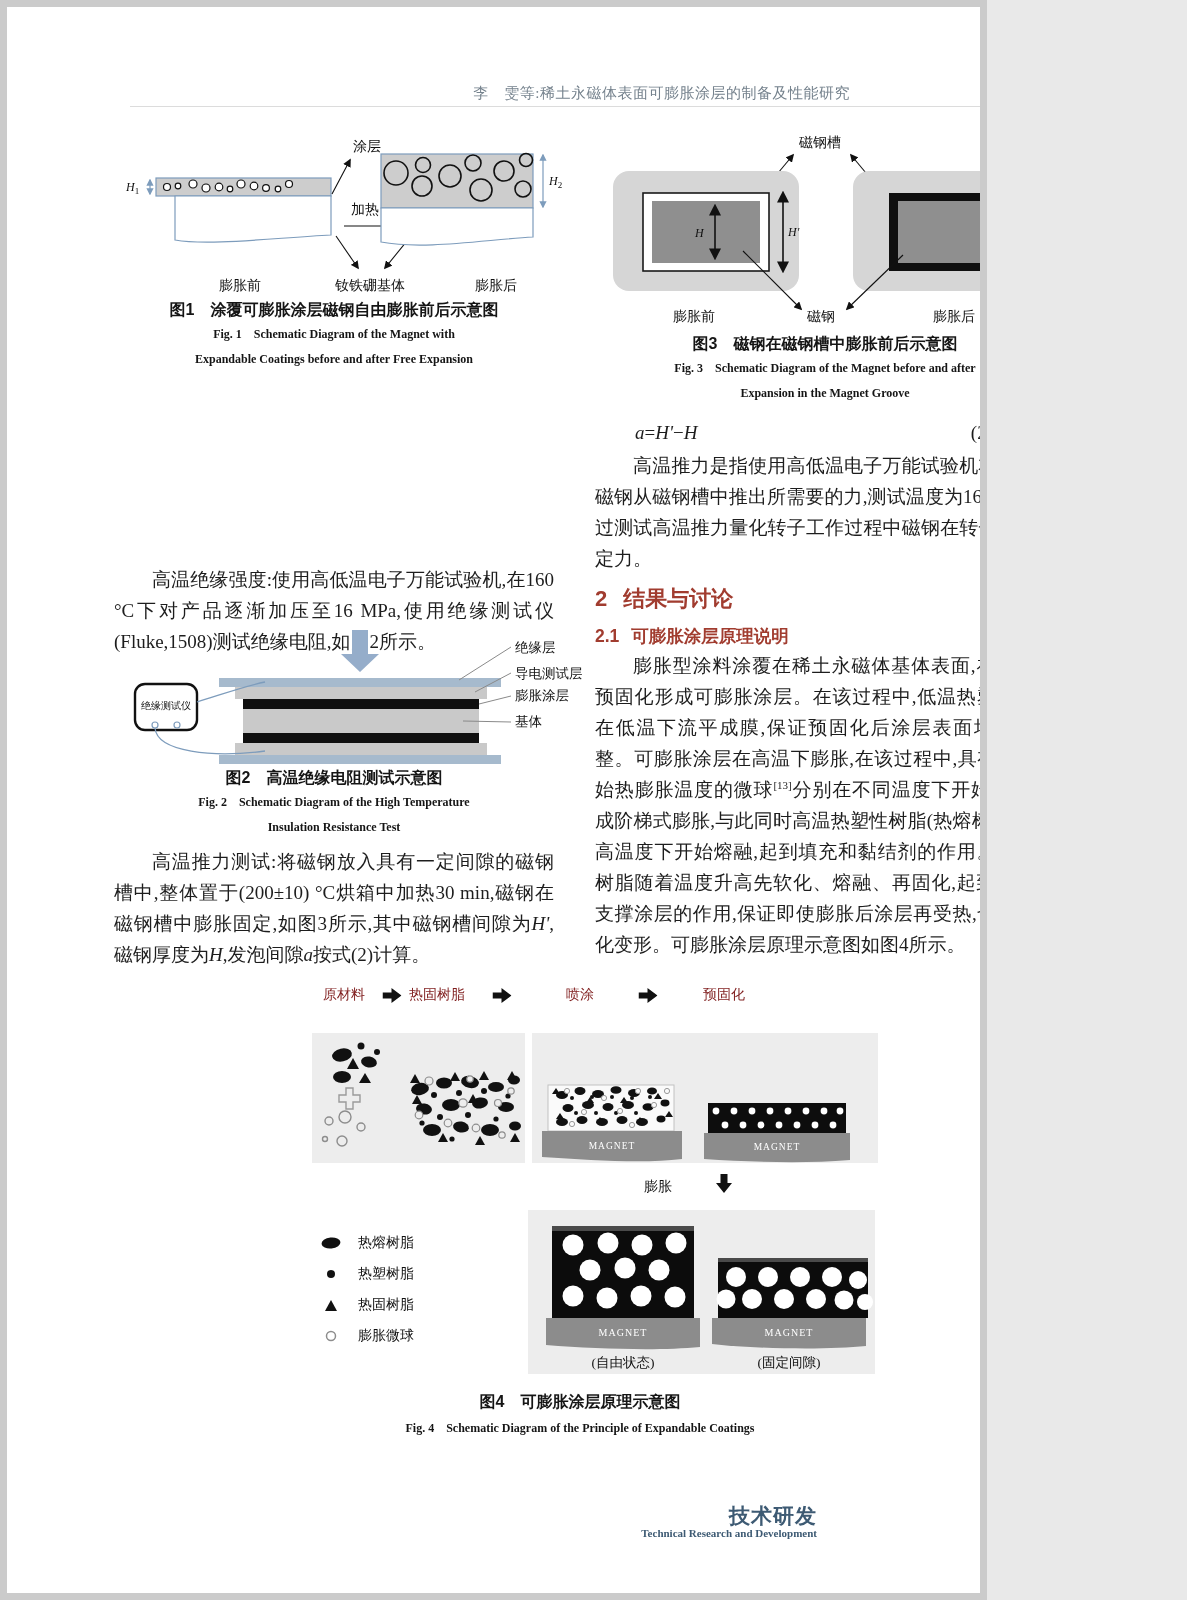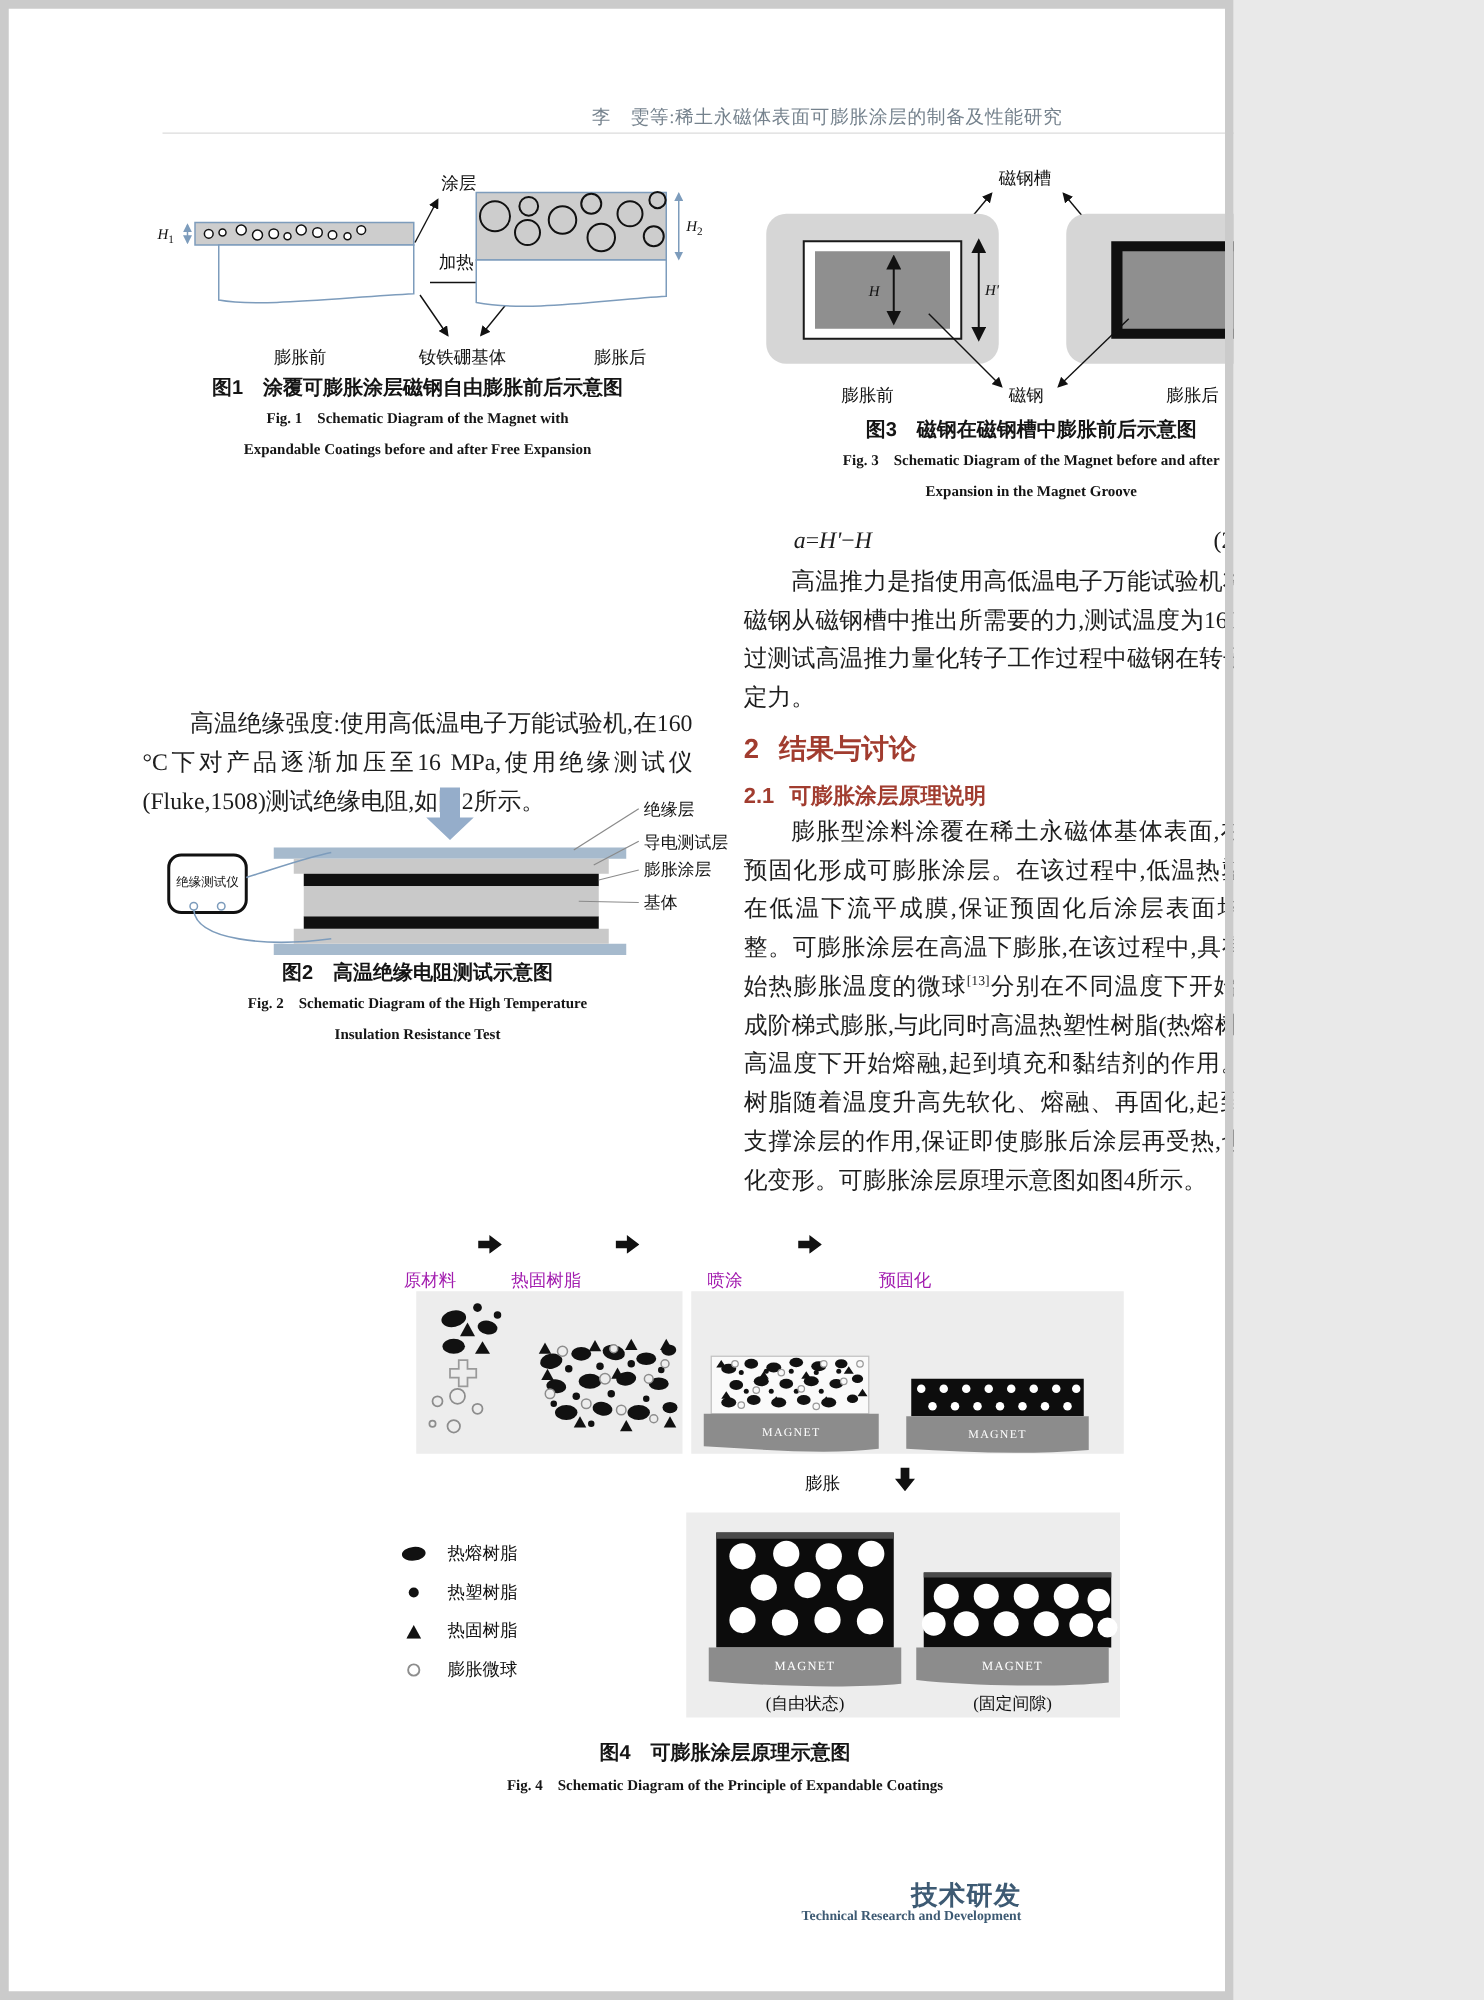--- a/index.html
+++ b/index.html
@@ -23,23 +23,23 @@
   .sec2 .no{margin-right:16px;}
   .sec21{position:absolute;left:595px;top:624px;font-family:"Liberation Sans","DejaVu Sans",sans-serif;
          font-weight:700;font-size:17.5px;color:#a13c2f;}
   .sec21 .no{margin-right:12px;}
   .eqrow{position:absolute;left:595px;top:422px;width:460px;font-size:19px;}
   .eqrow .eq-left{position:absolute;left:40px;}
   .eqrow .eq-num{position:absolute;right:62px;}
   .svg-lbl{font-size:14px;font-family:"Liberation Serif","DejaVu Serif",serif;fill:#111;}
   .svg-lbl-s{font-size:13.5px;font-family:"Liberation Serif","DejaVu Serif",serif;fill:#111;}
   .svg-var{font-size:12px;font-style:italic;font-family:"Liberation Serif",serif;fill:#111;}
-  .panel{position:absolute;background:#ededed;margin-left:21px;}
+  .panel{position:absolute;background:#ededed;}
   .step-row{position:absolute;left:280px;top:986px;width:600px;height:22px;}
-  .step{position:absolute;top:0;transform:translateX(-50%);font-size:14px;color:#a21caf;white-space:nowrap;margin-top:30px;}
+  .step{position:absolute;top:0;transform:translateX(-50%);font-size:14px;color:#7f1d1d;white-space:nowrap;}
   .step-arrow{position:absolute;top:2px;transform:translateX(-50%);}
   .expand-lbl{position:absolute;left:658px;top:1178px;transform:translateX(-50%);font-size:14px;color:#111;}
   .legend{position:absolute;left:318px;top:1232px;width:160px;}
   .legend-row{display:flex;align-items:center;height:22px;margin-bottom:9px;}
   .legend-sym{width:26px;display:flex;justify-content:center;align-items:center;}
   .legend-lbl{font-size:14px;margin-left:14px;color:#111;}
   .state-lbl{font-size:13.5px;fill:#111;font-family:"Liberation Serif",serif;}
   .footer-zh{position:absolute;right:170px;top:1502px;font-family:"Liberation Sans","DejaVu Sans",sans-serif;
              font-weight:700;font-size:21px;color:#3d5a73;letter-spacing:1px;}
   .footer-en{position:absolute;right:170px;top:1527px;font-weight:700;font-size:11px;color:#3d5a73;}
@@ -137,20 +137,21 @@
     <line x1="388" y1="94" x2="340" y2="93" stroke="#8a8a8a" stroke-width="1"></line>
     <text x="392" y="24" class="svg-lbl-s">绝缘层</text>
     <text x="392" y="50" class="svg-lbl-s">导电测试层</text>
     <text x="392" y="72" class="svg-lbl-s">膨胀涂层</text>
     <text x="392" y="98" class="svg-lbl-s">基体</text>
   </svg>
   <div class="cap-zh lc" style="top:768px;">图2　高温绝缘电阻测试示意图</div>
   <div class="cap-en lc" style="top:794px;">Fig. 2　Schematic Diagram of the High Temperature</div>
   <div class="cap-en lc" style="top:820px;">Insulation Resistance Test</div>
 
+  <div class="para lc indent" style="top:846px;"><span>高温推力测试:将磁钢放入具有一定间隙的磁钢槽中,整体置于(200±10) °C烘箱中加热30 min,磁钢在磁钢槽中膨胀固定,如图3所示,其中磁钢槽间隙为</span><i class="var">H'</i><span>,磁钢厚度为</span><i class="var">H</i><span>,发泡间隙</span><i class="var">a</i><span>按式(2)计算。</span></div>
 
   <svg class="abs" style="left:595px;top:131px;" width="460" height="198" viewBox="0 0 460 198">
     <text x="204" y="16" class="svg-lbl">磁钢槽</text>
     <line x1="168" y1="60" x2="198" y2="24" stroke="#111" stroke-width="1.1" marker-end="url(#mB)"></line>
     <line x1="286" y1="60" x2="256" y2="24" stroke="#111" stroke-width="1.1" marker-end="url(#mB)"></line>
     <rect x="18" y="40" width="186" height="120" rx="16" fill="#d6d6d6"></rect>
     <rect x="48" y="62" width="126" height="78" fill="#ffffff" stroke="#1a1a1a" stroke-width="1.6"></rect>
     <rect x="57" y="70" width="108" height="62" fill="#8f8f8f"></rect>
     <line x1="120" y1="75" x2="120" y2="127" stroke="#111" stroke-width="1.6" marker-start="url(#mB)" marker-end="url(#mB)"></line>
     <text x="100" y="106" class="svg-var" font-size="13">H</text>

